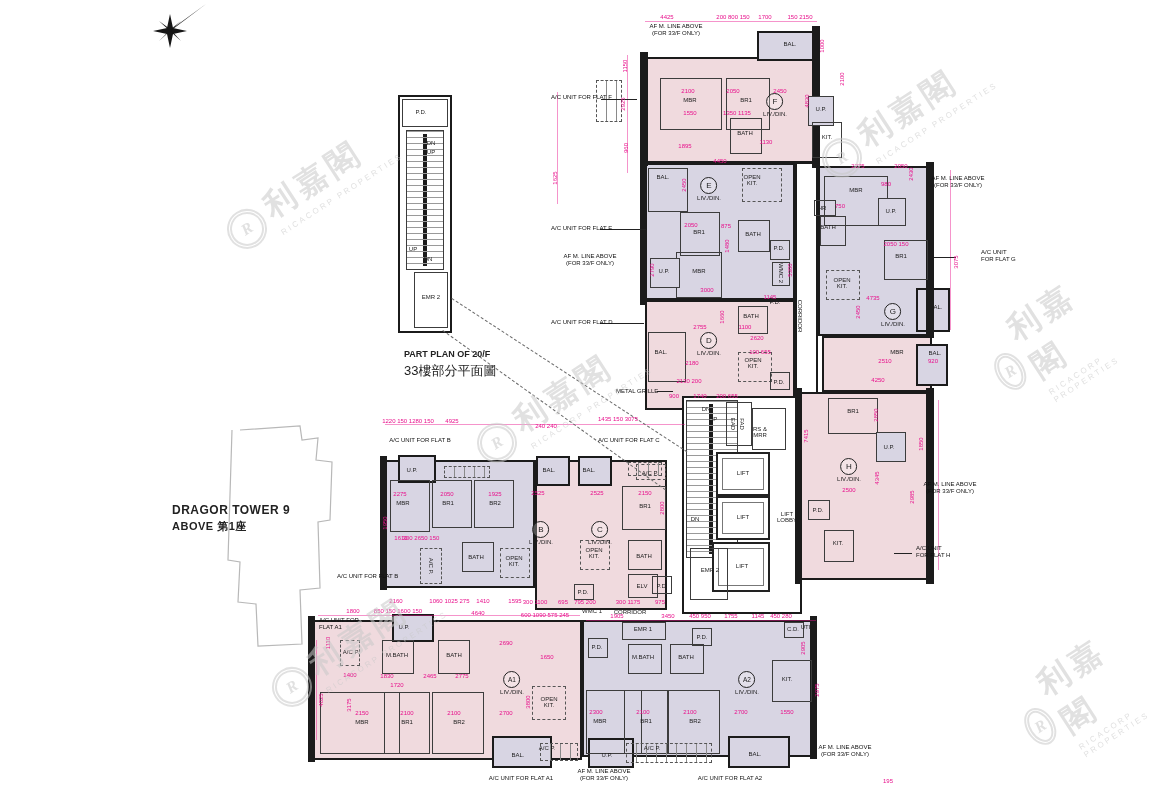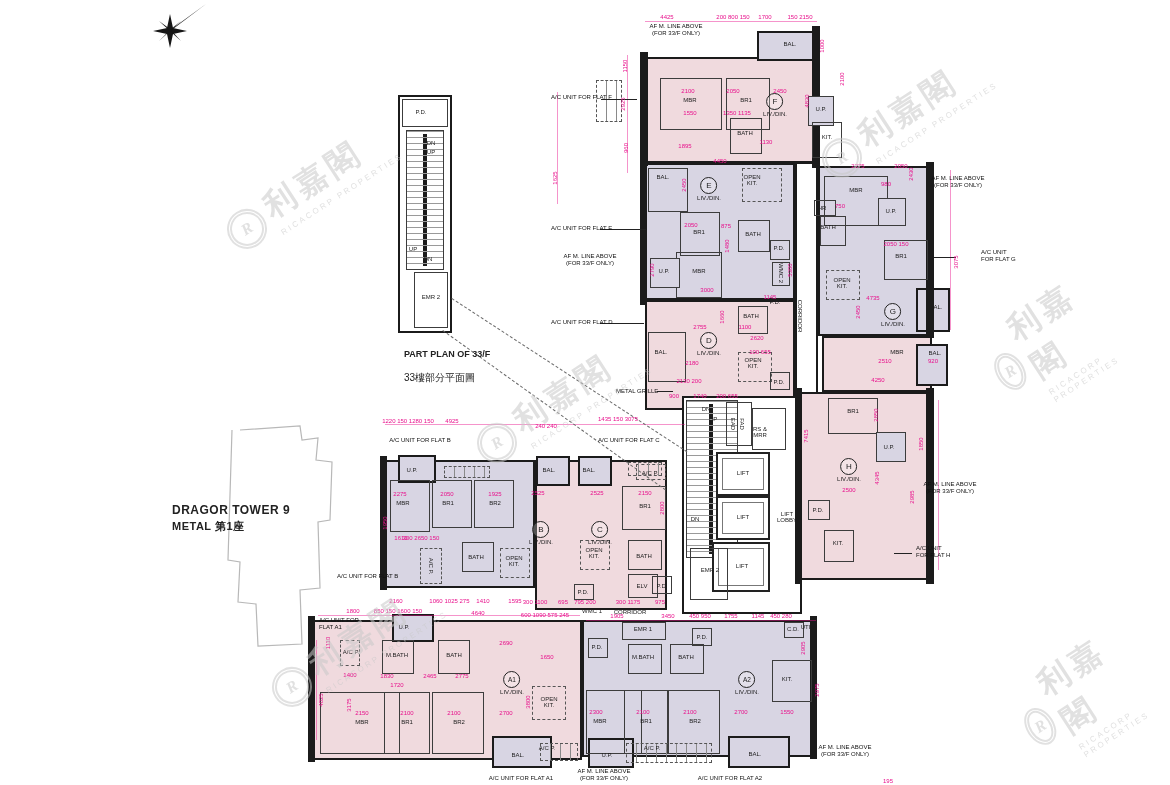--- a/index.html
+++ b/index.html
@@ -34,46 +34,46 @@
     display:flex;align-items:center;gap:7px;color:#c9c9c9;opacity:.55;}
   .wm .logo{width:30px;height:30px;border:5px double #c9c9c9;border-radius:50%;display:flex;
     align-items:center;justify-content:center;font-size:16px;font-weight:bold;font-family:"Liberation Serif",serif;font-style:italic;}
   .wm .zh{font-size:32px;font-weight:600;letter-spacing:5px;font-family:"DejaVu Sans",sans-serif;}
   .wm .en{font-size:8px;letter-spacing:2.5px;margin-top:1px;}
   .titleblock{position:absolute;left:172px;top:503px;color:#222;z-index:10;}
   .titleblock .t1{font-size:12px;font-weight:bold;letter-spacing:.5px;}
   .titleblock .t2{font-size:11px;font-weight:bold;margin-top:2px;letter-spacing:.5px;}
   .ppcap{position:absolute;left:404px;top:349px;color:#222;z-index:10;}
   .ppcap .t1{font-size:9px;font-weight:bold;}
-  .ppcap .t2{font-size:10px;margin-top:12px;}
+  .ppcap .t2{font-size:13px;margin-top:3px;}
   svg{position:absolute;z-index:4;}
 </style>
 </head>
 <body>
 
 <div id="stage">
 
   <svg style="left:148px;top:2px;" width="62" height="52" viewBox="0 0 62 52">
     <polygon points="22,12 25,26 39,29 25,32 22,46 19,32 5,29 19,26" fill="#161616"></polygon>
     <polygon points="11,19 22,27 33,39 23,30" fill="#161616"></polygon>
     <polygon points="33,19 23,27 11,39 21,30" fill="#161616"></polygon>
     <polygon points="21,30 58,2 25,26" fill="#161616"></polygon>
   </svg>
 
   <svg style="left:220px;top:418px;" width="130" height="235" viewBox="0 0 130 235">
     <polyline points="20,12 80,8 82,22 98,20 96,42 112,44 110,102 98,104 100,170 80,172 82,226 38,228 36,186 18,184 20,144 8,142 12,12" fill="none" stroke="#b8b8b8" stroke-width="1.2"></polyline>
   </svg>
 
   <div class="titleblock">
     <div class="t1">DRAGOR TOWER 9</div>
-    <div class="t2">METAL  第1座</div>
+    <div class="t2">ABOVE  第1座</div>
   </div>
 
   <div class="ppcap">
-    <div class="t1">PART PLAN OF 33/F</div>
+    <div class="t1">PART PLAN OF 20/F</div>
     <div class="t2">33樓部分平面圖</div>
   </div>
 
   <div id="plan">
       <div class="block" style="left: 645px; top: 57px; width: 172px; height: 106px; background: rgb(240, 218, 222);"></div>
       <div class="block" style="left: 757px; top: 31px; width: 60px; height: 30px; background: rgb(216, 213, 227);"></div>
       <div class="block" style="left: 645px; top: 163px; width: 150px; height: 137px; background: rgb(216, 213, 227);"></div>
       <div class="block" style="left: 645px; top: 300px; width: 150px; height: 110px; background: rgb(240, 218, 222);"></div>
       <div class="block" style="left: 795px; top: 162px; width: 23px; height: 248px; background: rgb(255, 255, 255);"></div>
       <div class="block" style="left: 818px; top: 166px; width: 114px; height: 170px; background: rgb(216, 213, 227);"></div>

